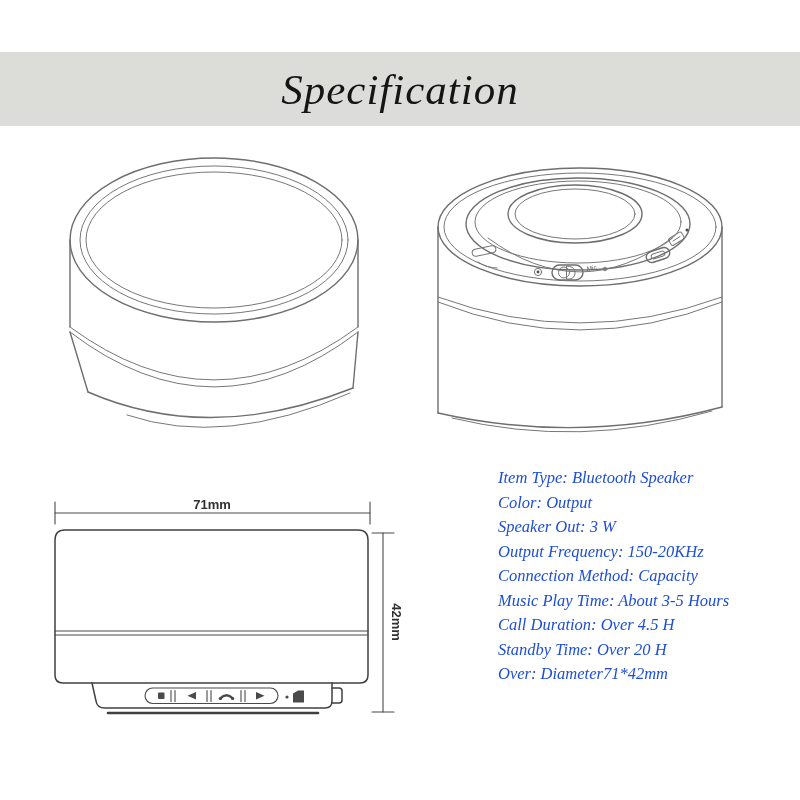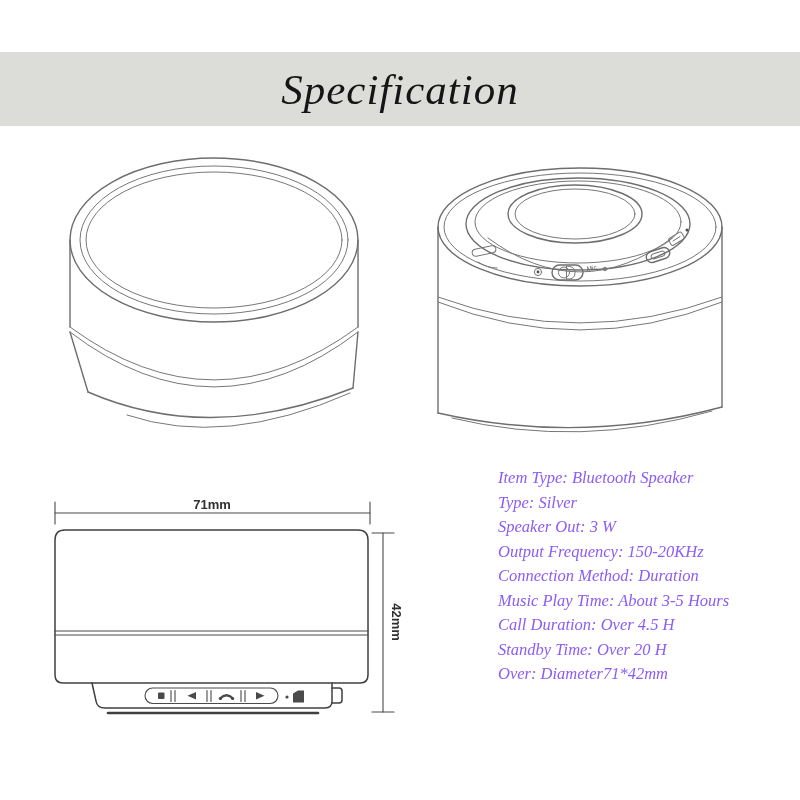--- a/index.html
+++ b/index.html
@@ -11,21 +11,21 @@
     position:absolute;left:0;top:52px;width:800px;height:74px;
     background:#dcddd9;display:flex;align-items:center;justify-content:center;text-align:center;
   }
   .page-title{
     margin:0;font-style:italic;font-weight:500;font-size:43px;color:#151515;
     letter-spacing:1px;font-family:"Liberation Serif", serif;
   }
   .drawing{position:absolute;}
   .specs-list{
     position:absolute;left:498px;top:466px;width:290px;
-    font-style:italic;font-size:16.5px;font-weight:500;color:#8b5cf6;
+    font-style:italic;font-size:16.5px;font-weight:500;color:#1d4ed8;
     font-family:"Liberation Serif", serif;
   }
   .spec-item{height:24.5px;line-height:24.5px;white-space:nowrap;}
   svg{display:block;}
   .ln  {fill:none;stroke:#6e6e6e;stroke-width:1.4;stroke-linecap:round;}
   .ln2 {fill:none;stroke:#777777;stroke-width:1;stroke-linecap:round;}
   .dk  {fill:none;stroke:#404040;stroke-width:1.5;stroke-linecap:round;}
   .dk2 {fill:none;stroke:#4a4a4a;stroke-width:1.1;stroke-linecap:round;}
   .fillic{fill:#4a4a4a;stroke:none;}
   .dimtxt{font-family:"Liberation Sans", sans-serif;font-weight:bold;font-size:13px;fill:#303030;}
@@ -148,23 +148,23 @@
       </g>
       <path class="dk2" d="M211,205.5 L211,216.5 M215,205.5 L215,216.5"></path>
       <path class="fillic" d="M226,207 L234.5,210.8 L226,214.5 Z"></path>
     </g>
     <circle class="fillic" cx="257" cy="212" r="1.6"></circle>
     <path class="fillic" d="M263,208.5 L268,205.5 L274,205.5 L274,217.5 L263,217.5 Z"></path>
   </svg>
 
   <div class="specs-list">
     <div class="spec-item">Item Type: Bluetooth Speaker</div>
-    <div class="spec-item">Type: Silver</div>
+    <div class="spec-item">Color: Output</div>
     <div class="spec-item">Speaker Out: 3 W</div>
     <div class="spec-item">Output Frequency: 150-20KHz</div>
-    <div class="spec-item">Connection Method: Duration</div>
+    <div class="spec-item">Connection Method: Capacity</div>
     <div class="spec-item">Music Play Time: About 3-5 Hours</div>
     <div class="spec-item">Call Duration: Over 4.5 H</div>
     <div class="spec-item">Standby Time: Over 20 H</div>
     <div class="spec-item">Over: Diameter71*42mm</div>
   </div>
 
 </div>
 
 </body></html>

